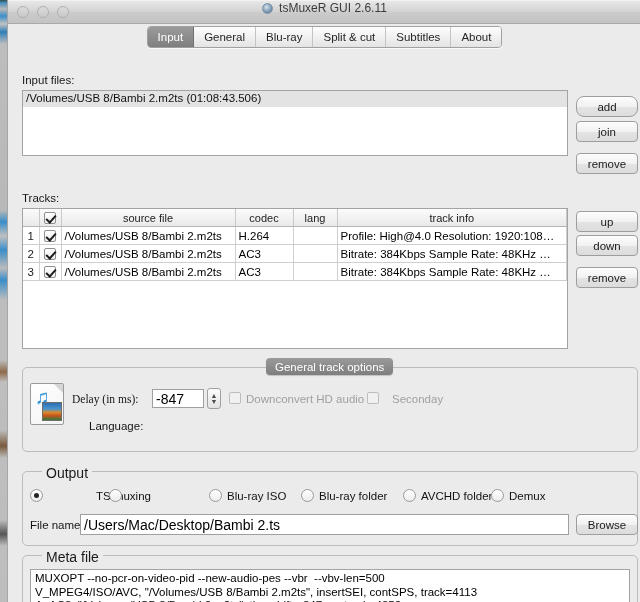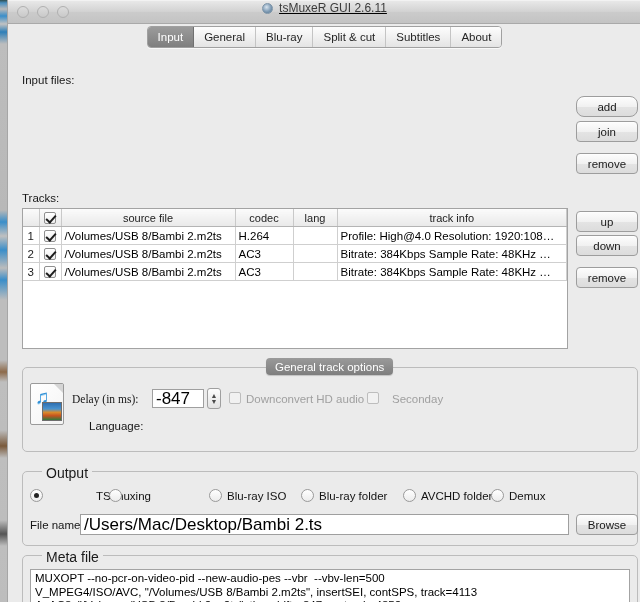--- a/index.html
+++ b/index.html
@@ -63,21 +63,20 @@
   #tl-max { left: 49px; }
 
   #title-wrap {
     position: absolute;
     left: 0; right: 0; top: 0;
     height: 14px;
     display: flex;
     align-items: center;
     justify-content: center;
     gap: 6px;
-    text-decoration: underline;
   }
   #title-icon {
     width: 11px; height: 11px;
     border-radius: 50%;
     background: radial-gradient(circle at 40% 35%, #d9e4ee 0%, #8ea8bf 45%, #6e8ca6 70%, #9db3c7 100%);
     border: 1px solid #7d94a8;
     box-sizing: border-box;
   }
   #title-text {
     font-size: 12px;
@@ -306,21 +305,21 @@
   .field-label {
     position: absolute;
     font-size: 11.5px;
     color: #151515;
   }
   .textinput {
     position: absolute;
     background: #ffffff;
     border: 1px solid #9f9f9f;
     box-sizing: border-box;
-    font-size: 17px;
+    font-size: 14px;
     color: #000;
     padding: 0 3px;
     display: flex;
     align-items: center;
     white-space: nowrap;
     overflow: hidden;
   }
   #delay-input { left: 144px; top: 365px; width: 52px; height: 19px; }
   #delay-spin {
     position: absolute;
@@ -471,20 +470,23 @@
         <div class="tab">General</div>
         <div class="tab">Blu-ray</div>
         <div class="tab">Split &amp; cut</div>
         <div class="tab">Subtitles</div>
         <div class="tab">About</div>
       </div>
     </div>
 
     <div class="section-label" style="left:14px; top:50px;">Input files:</div>
 
+    <div class="whitebox" id="inputfiles-list">
+      <div class="file-row">/Volumes/USB 8/Bambi 2.m2ts (01:08:43.506)</div>
+    </div>
 
     <div class="btn" id="btn-add">add</div>
     <div class="btn" id="btn-join">join</div>
     <div class="btn" id="btn-remove1">remove</div>
 
     <div class="section-label" style="left:14px; top:168px;">Tracks:</div>
 
     <div class="whitebox" id="tracks-box">
       <table class="tracks">
         <colgroup>

